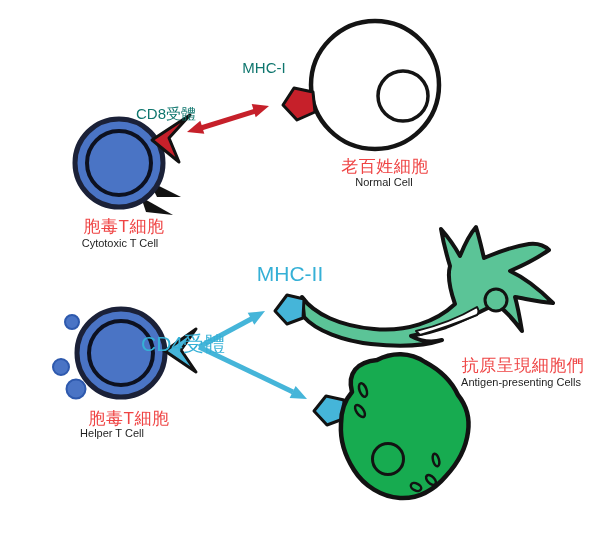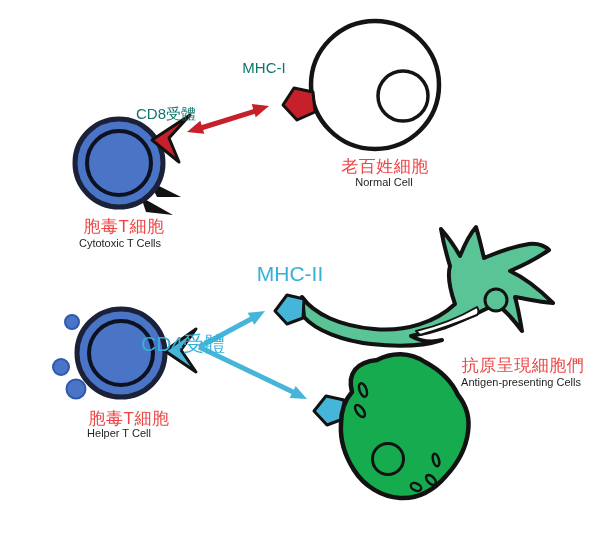--- a/index.html
+++ b/index.html
@@ -104,28 +104,28 @@
       <ellipse cx="431" cy="480" rx="3.5" ry="6" transform="rotate(-45 431 480)" fill="none" stroke="#121212" stroke-width="2.5"></ellipse>
       <ellipse cx="416" cy="487" rx="3.5" ry="5.5" transform="rotate(-65 416 487)" fill="none" stroke="#121212" stroke-width="2.5"></ellipse>
     </g>
   </svg>
 
   <div class="lbl lbl-red" style="left:166px; top:82px;margin-top:24px;">CD8受體</div>
 
   <div class="lbl lbl-red" style="left:264px; top:60px;">MHC-I</div>
 
   <div class="lbl lbl-zh" style="left:124px; top:218px;">胞毒T細胞</div>
-  <div class="lbl lbl-en" style="left:120px; top:237px;">Cytotoxic T Cells</div>
+  <div class="lbl lbl-en" style="left:120px; top:237px;">Cytotoxic T Cell</div>
 
   <div class="lbl lbl-zh" style="left:385px; top:158px;">老百姓細胞</div>
   <div class="lbl lbl-en" style="left:384px; top:176px;">Normal Cell</div>
 
   <div class="lbl lbl-cyan" style="left:183px; top:285px;margin-top:47px;">CD4受體</div>
 
   <div class="lbl lbl-cyan" style="left:290px; top:262px;">MHC-II</div>
 
   <div class="lbl lbl-zh" style="left:129px; top:410px;">胞毒T細胞</div>
-  <div class="lbl lbl-en" style="left:119px; top:427px;">Helper T Cell</div>
+  <div class="lbl lbl-en" style="left:112px; top:427px;">Helper T Cell</div>
 
   <div class="lbl lbl-zh" style="left:523px; top:357px;">抗原呈現細胞們</div>
   <div class="lbl lbl-en" style="left:521px; top:376px;">Antigen-presenting Cells</div>
 
 </div>
 
 </body></html>

